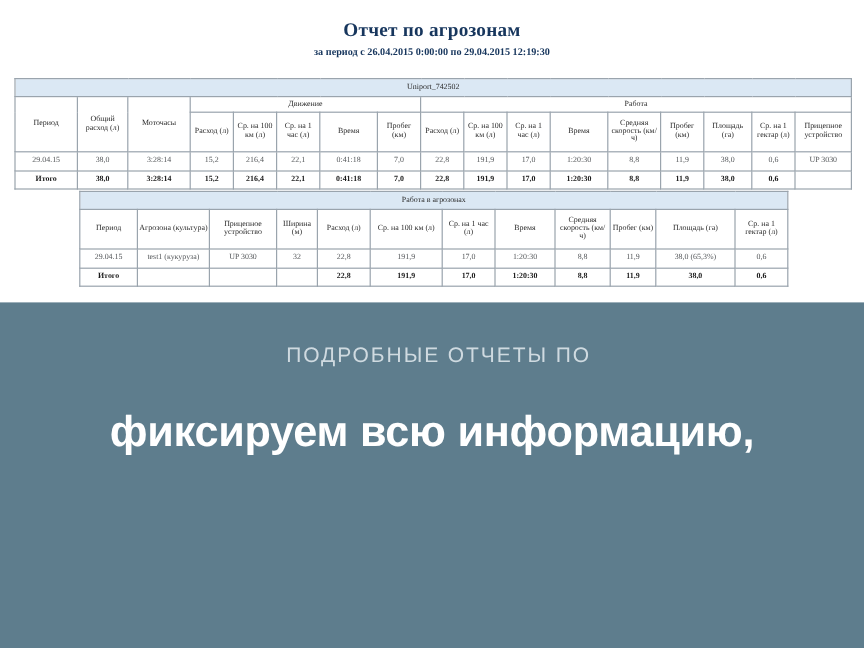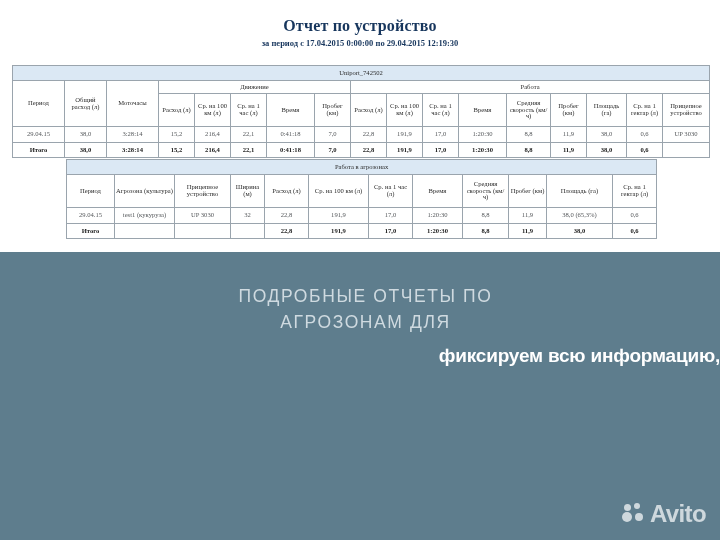--- a/index.html
+++ b/index.html
@@ -56,23 +56,23 @@
   .panel{
     position:absolute;left:0;top:252px;width:720px;height:288px;
     background:#5e7d8d;overflow:hidden;
   }
   .kicker{
     text-align:center;color:#cfdae0;
     font-size:17.5px;letter-spacing:1.6px;line-height:1.48;
     margin-top:32px;font-weight:normal;margin-left:11px;
   }
   .headline{
-    text-align:right;color:#ffffff;
-    font-size:19px;font-weight:bold;line-height:1.26;
-    margin-top:8px;letter-spacing:-.2px;
+    text-align:center;color:#ffffff;
+    font-size:36px;font-weight:bold;line-height:1.26;
+    margin-top:27px;letter-spacing:-.2px;
   }
 
   
   .avito{
     position:absolute;right:14px;bottom:14px;
     display:flex;align-items:center;gap:4px;
     opacity:.78;
   }
   .avito-mark{position:relative;width:24px;height:22px;}
   .avito-mark i{position:absolute;border-radius:50%;background:#eef2f4;display:block;}
@@ -84,22 +84,22 @@
     color:#eef2f4;font-size:24px;font-weight:bold;letter-spacing:-.6px;line-height:1;
   }
 </style>
 </head>
 <body>
 
 <div id="root">
 
   <div class="report">
 
-    <div class="rpt-title">Отчет по устройство</div>
-    <div class="rpt-sub">за период с 17.04.2015 0:00:00 по 29.04.2015 12:19:30</div>
+    <div class="rpt-title">Отчет по агрозонам</div>
+    <div class="rpt-sub">за период с 26.04.2015 0:00:00 по 29.04.2015 12:19:30</div>
 
     <table class="tbl" id="table1">
       <colgroup>
         <col style="width:52px">
           <col style="width:42px">
           <col style="width:52px">
         <col style="width:36px">
           <col style="width:36px">
           <col style="width:36px">
         <col style="width:48px">
@@ -248,31 +248,21 @@
           <td>0,6</td>
         </tr>
       </tbody>
     </table>
   </div>
 
   <div class="panel">
 
     <div class="kicker">
       <div>ПОДРОБНЫЕ ОТЧЕТЫ ПО</div>
-      <div>АГРОЗОНАМ ДЛЯ</div>
     </div>
 
     <div class="headline">
       <div>фиксируем всю информацию,</div>
     </div>
 
-    <div class="avito">
-      <span class="avito-mark">
-        <i class="d1"></i>
-          <i class="d2"></i>
-          <i class="d3"></i>
-          <i class="d4"></i>
-      </span>
-      <span class="avito-word">Avito</span>
-    </div>
   </div>
 
 </div>
 
 </body></html>

